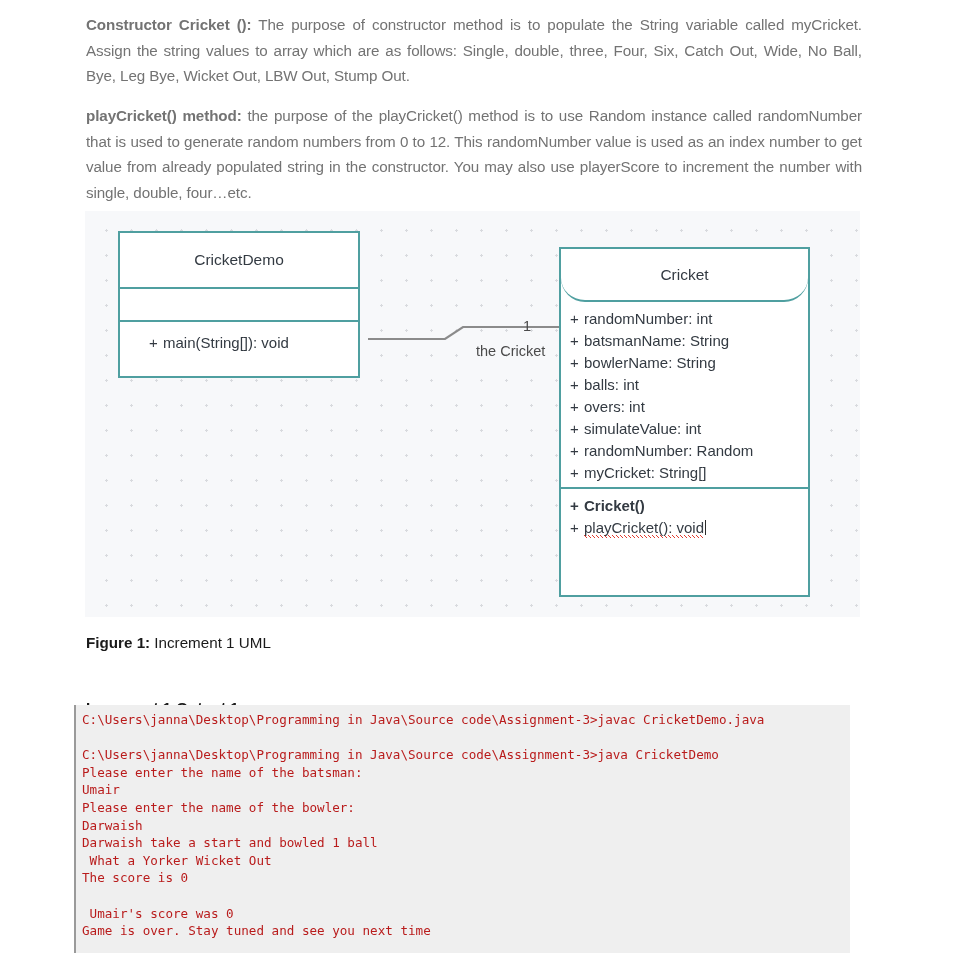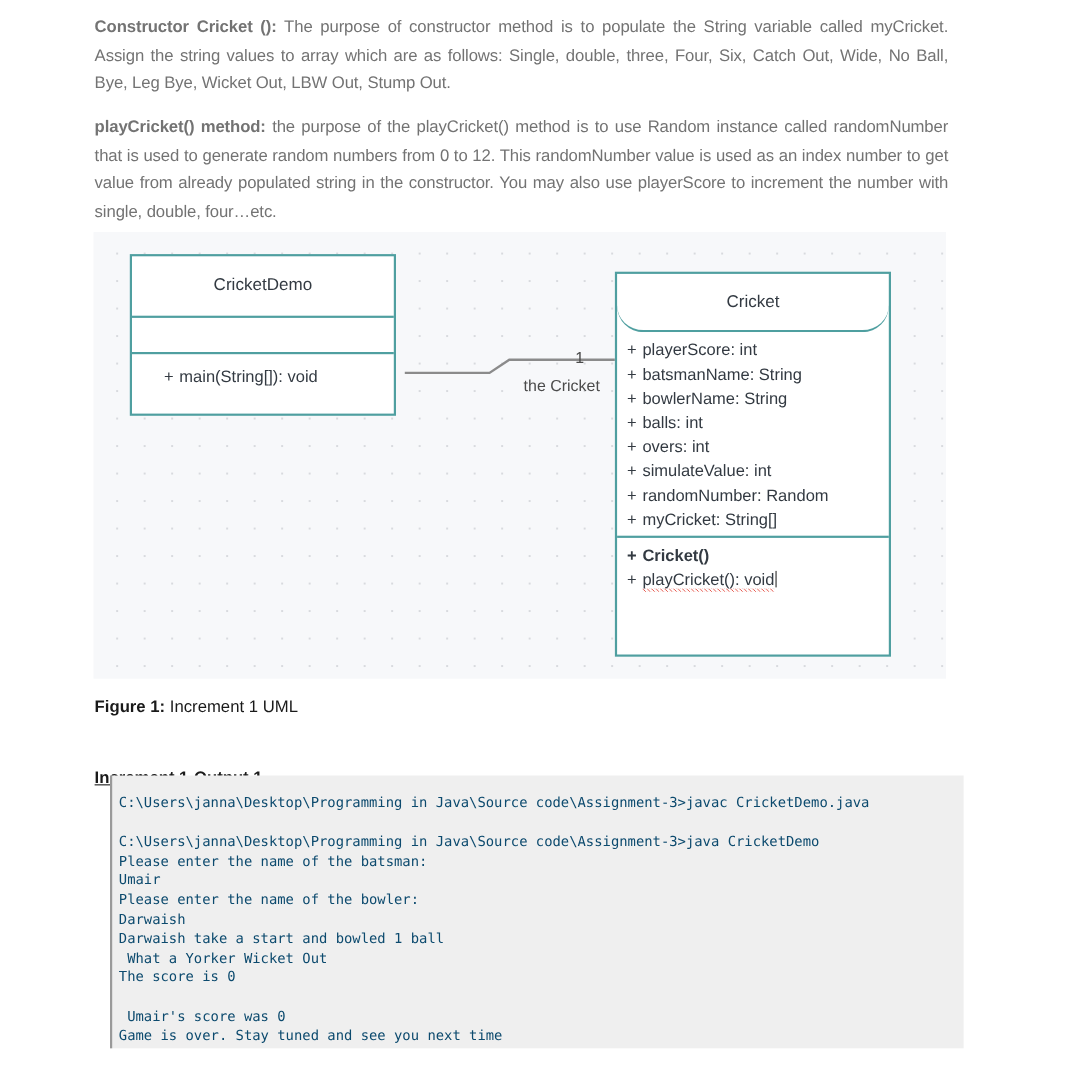--- a/index.html
+++ b/index.html
@@ -154,32 +154,32 @@
   #out-heading {
     top: 671px;
     font-weight: bold;
     text-decoration: underline;
     margin-top: 28px;
   }
 
   
   .console {
     position: absolute;
-    left: 100px;
+    left: 74px;
     top: 705px;
     width: 776px;
     height: 248px;
     background: #efefef;
     border-left: 2px solid #9a9a9a;
     box-sizing: border-box;
-    padding: 16px 0 0 6px;
+    padding: 6px 0 0 6px;
     font-family: "DejaVu Sans Mono", monospace;
     font-size: 12.6px;
     line-height: 17.6px;
-    color: #0c4a6e;
+    color: #b91c1c;
     white-space: pre;
     overflow: hidden;
   }
   .console .line { min-height: 17.6px; }
 </style>
 </head>
 <body>
 
 <div class="page">
 
@@ -205,21 +205,21 @@
       <div class="compartment c-title cls-title">CricketDemo</div>
       <div class="compartment c-attrs member-list"></div>
       <div class="compartment c-ops member-list">
         <div class="member"><span class="vis">+</span><span>main(String[]): void</span></div>
       </div>
     </div>
 
     <div class="uml-box" id="box-cricket">
       <div class="compartment c-title cls-title">Cricket</div>
       <div class="compartment c-attrs member-list">
-        <div class="member"><span class="vis">+</span><span>playerScore: int</span></div>
+        <div class="member"><span class="vis">+</span><span>randomNumber: int</span></div>
         <div class="member"><span class="vis">+</span><span>batsmanName: String</span></div>
         <div class="member"><span class="vis">+</span><span>bowlerName: String</span></div>
         <div class="member"><span class="vis">+</span><span>balls: int</span></div>
         <div class="member"><span class="vis">+</span><span>overs: int</span></div>
         <div class="member"><span class="vis">+</span><span>simulateValue: int</span></div>
         <div class="member"><span class="vis">+</span><span>randomNumber: Random</span></div>
         <div class="member"><span class="vis">+</span><span>myCricket: String[]</span></div>
       </div>
       <div class="compartment c-ops member-list">
         <div class="member bold"><span class="vis">+</span><span>Cricket()</span></div>

